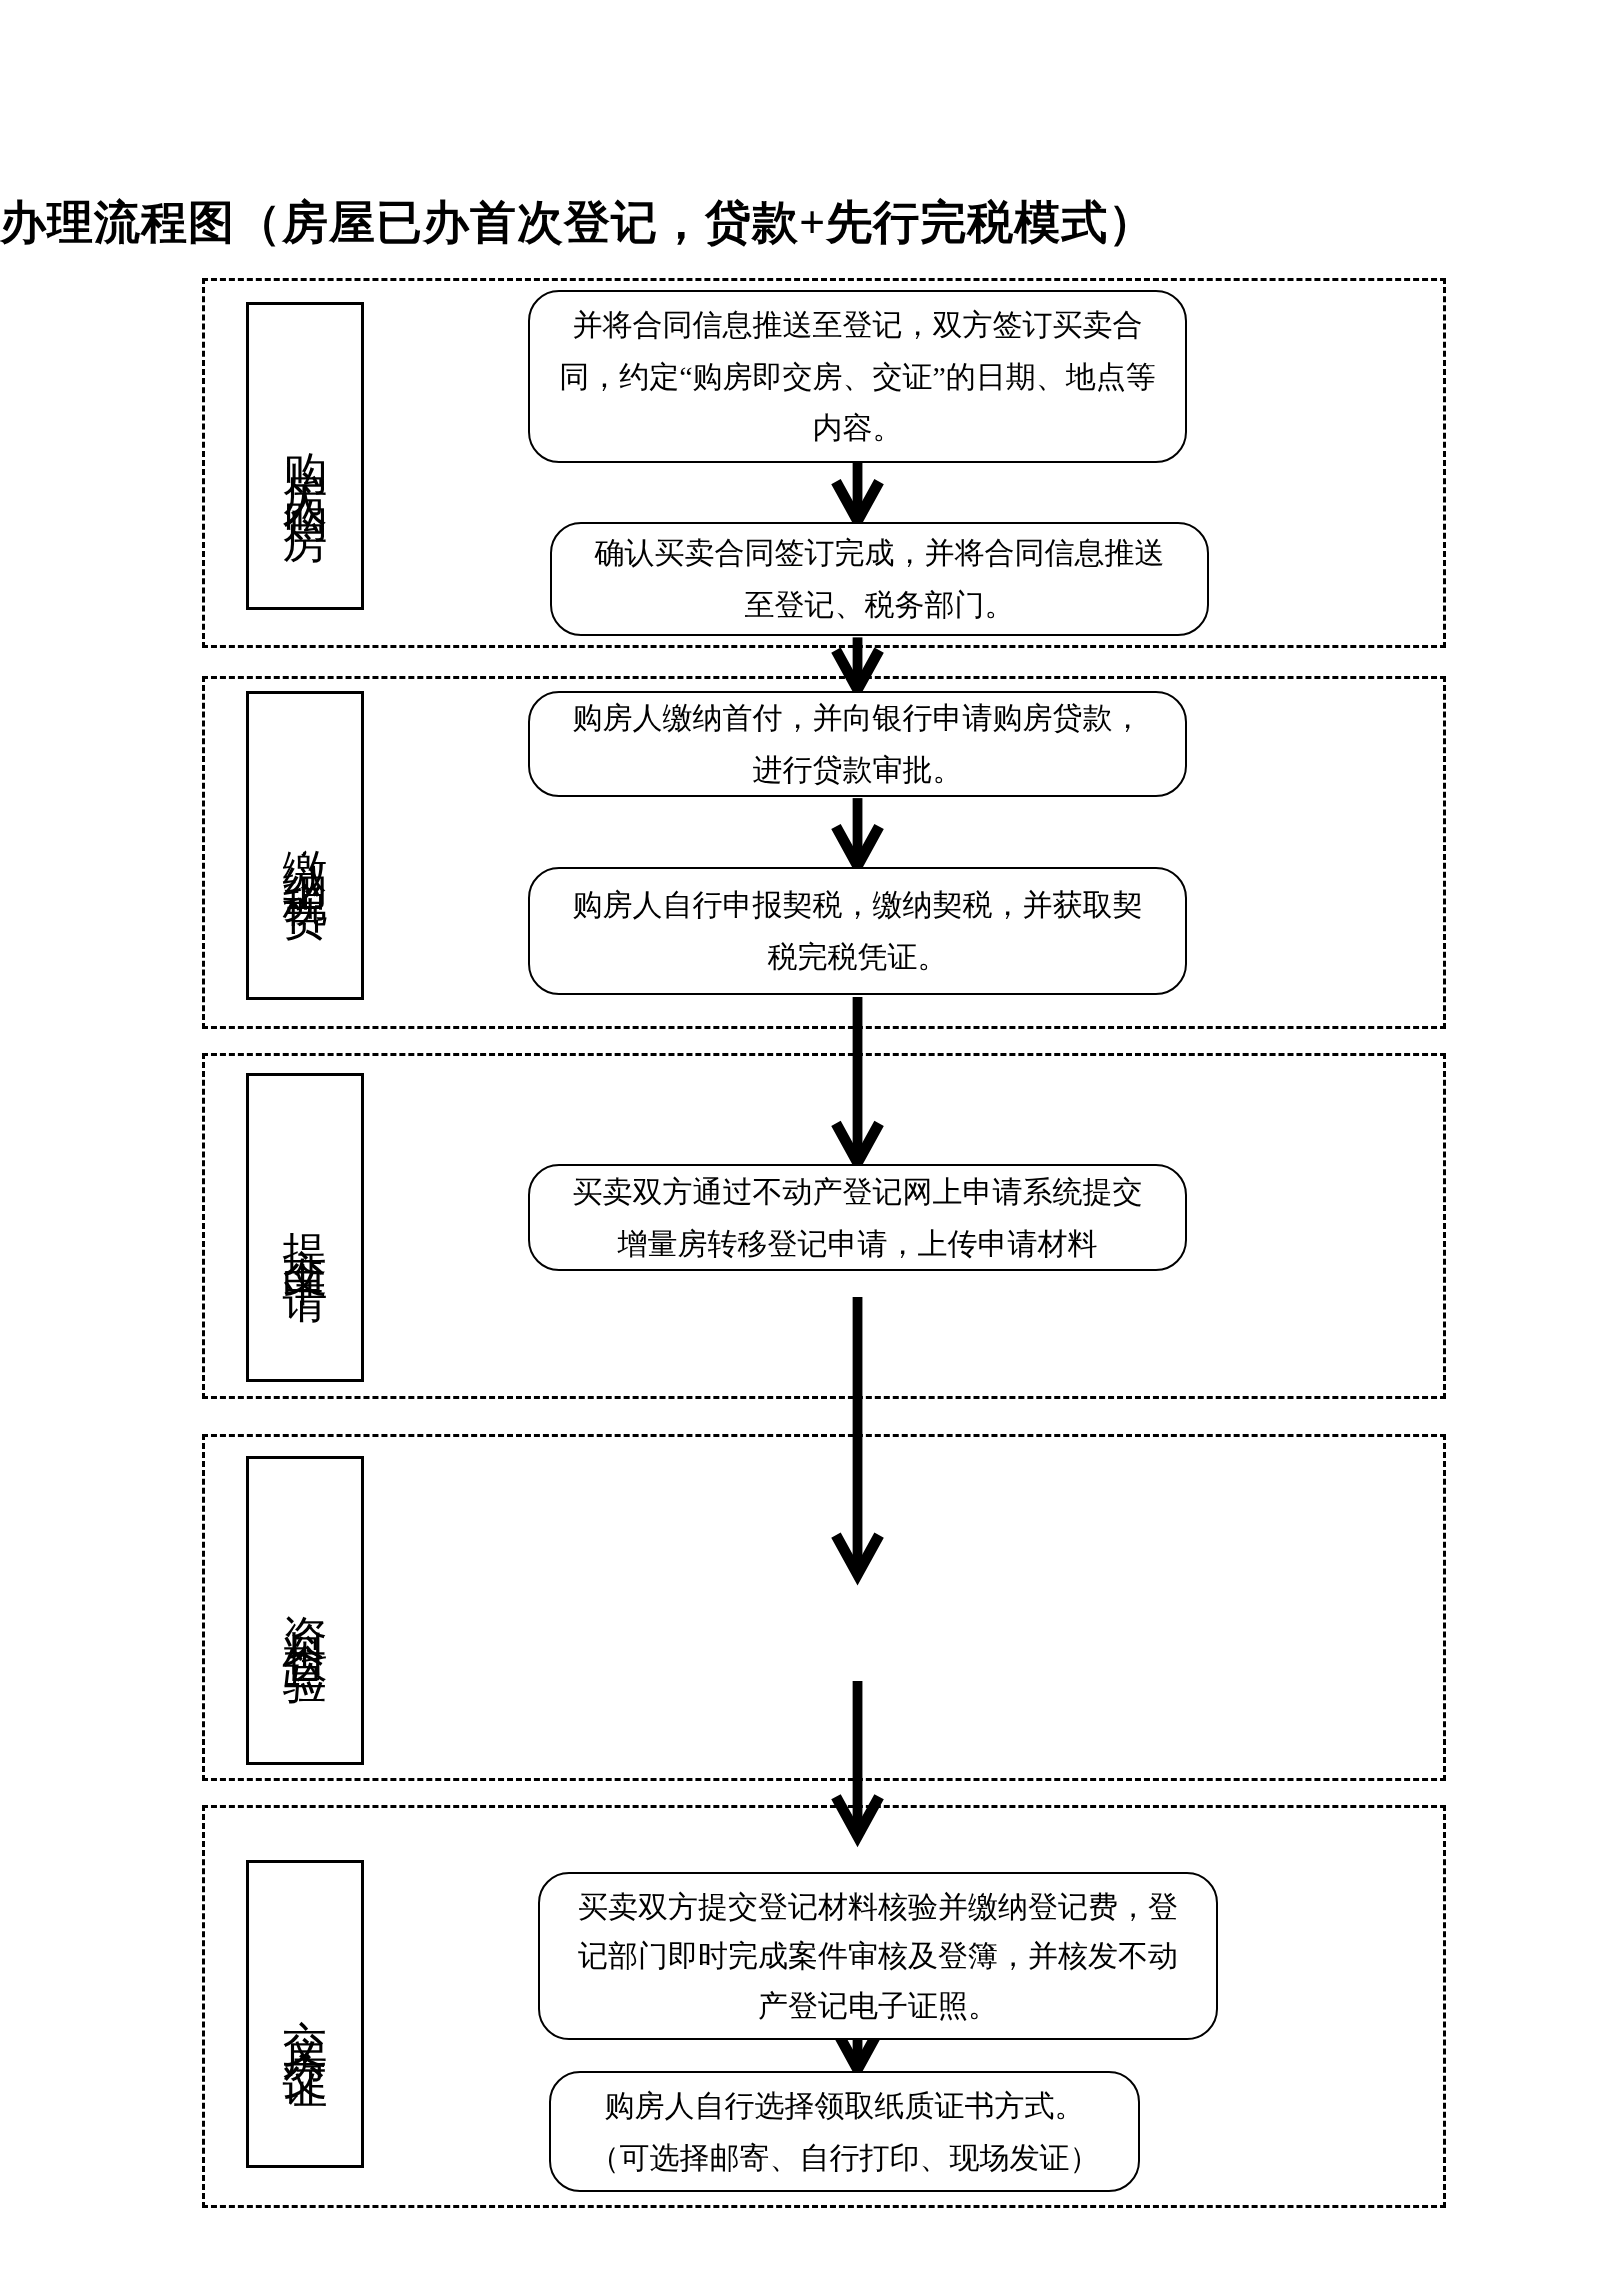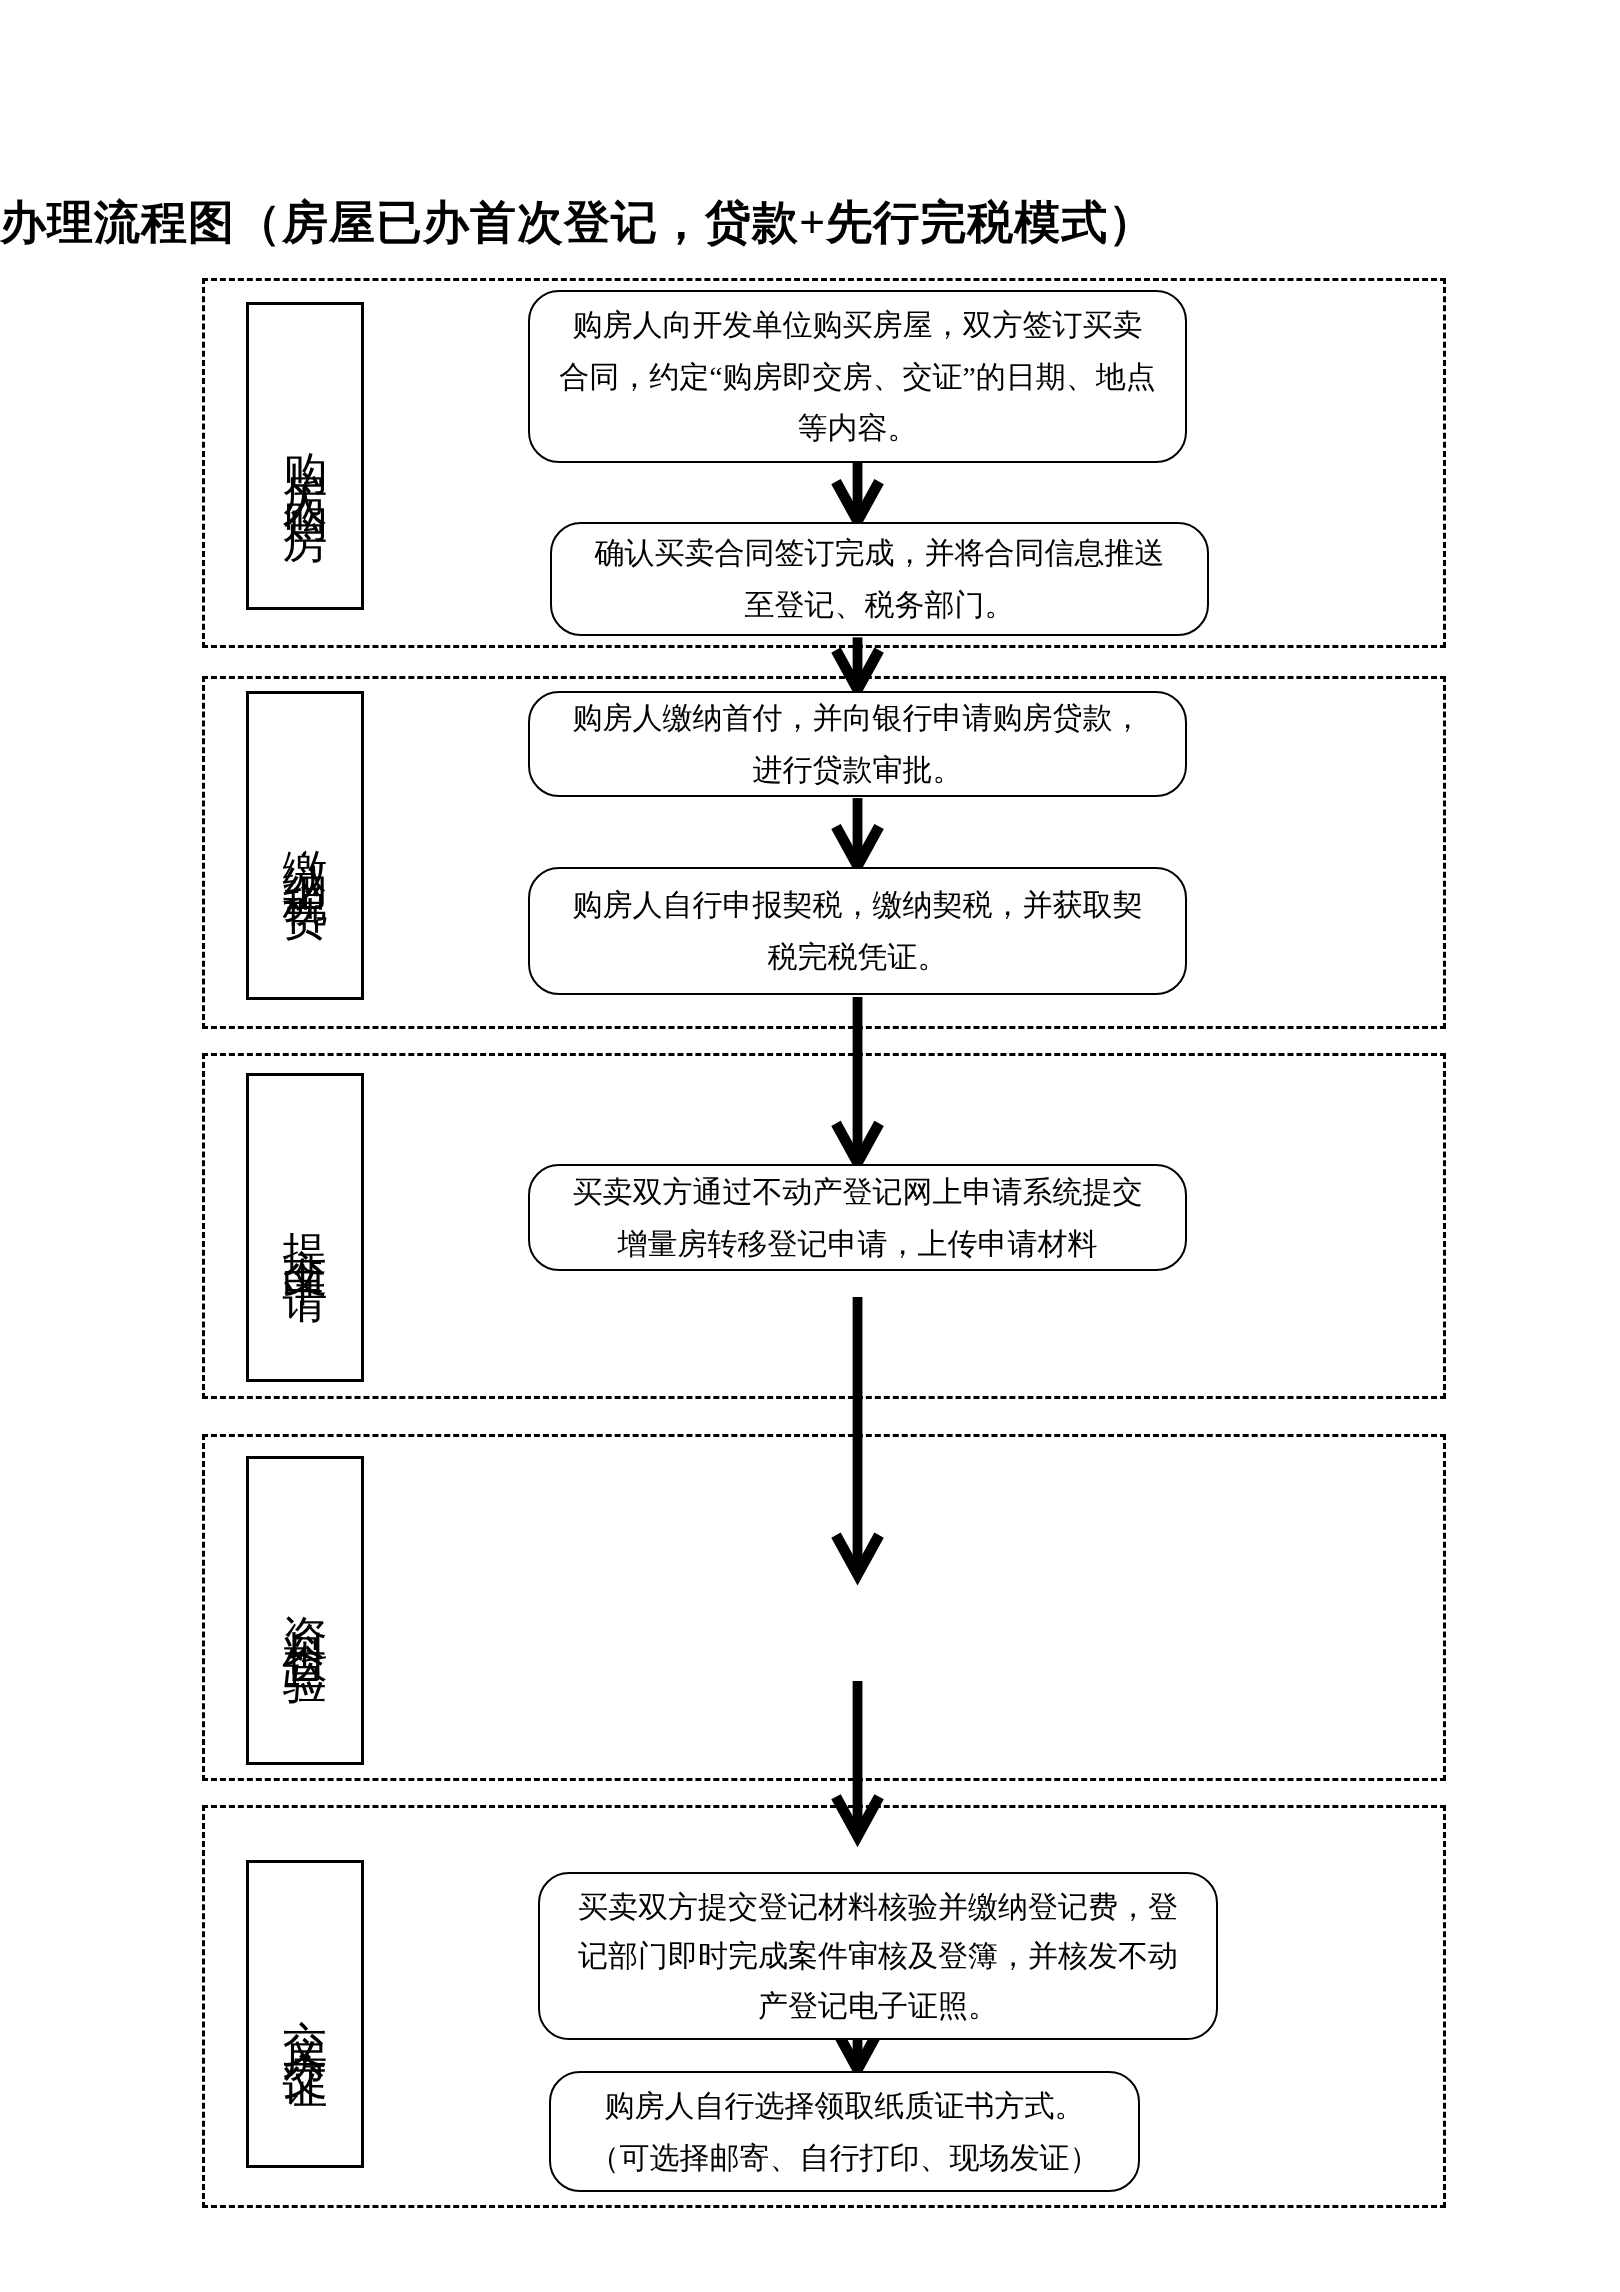--- a/index.html
+++ b/index.html
@@ -129,21 +129,21 @@
       <path d="M853 2071 L875 2111 L897 2071" stroke-width="11" stroke-linejoin="miter"></path>
     </g>
   </svg>
 
   <div class="vlabel vl1">购房人购房</div>
   <div class="vlabel vl2">缴纳税费</div>
   <div class="vlabel vl3">提交申请</div>
   <div class="vlabel vl4">资料查验</div>
   <div class="vlabel vl5">交房交证</div>
 
-  <div class="fbox b1">购房人向开发单位购买房屋，双方签订买卖合同，约定“购房即交房、交证”的日期、地点等内容。</div>
+  <div class="fbox b1">并将合同信息推送至登记，双方签订买卖合同，约定“购房即交房、交证”的日期、地点等内容。</div>
   <div class="fbox b2">确认买卖合同签订完成，并将合同信息推送至登记、税务部门。</div>
   <div class="fbox b3">购房人缴纳首付，并向银行申请购房贷款，进行贷款审批。</div>
   <div class="fbox b4">购房人自行申报契税，缴纳契税，并获取契税完税凭证。</div>
   <div class="fbox b5">买卖双方通过不动产登记网上申请系统提交增量房转移登记申请，上传申请材料</div>
   <div class="fbox b7">买卖双方提交登记材料核验并缴纳登记费，登记部门即时完成案件审核及登簿，并核发不动产登记电子证照。</div>
   <div class="fbox b8">购房人自行选择领取纸质证书方式。（可选择邮寄、自行打印、现场发证）</div>
 
 </div>
 
 

